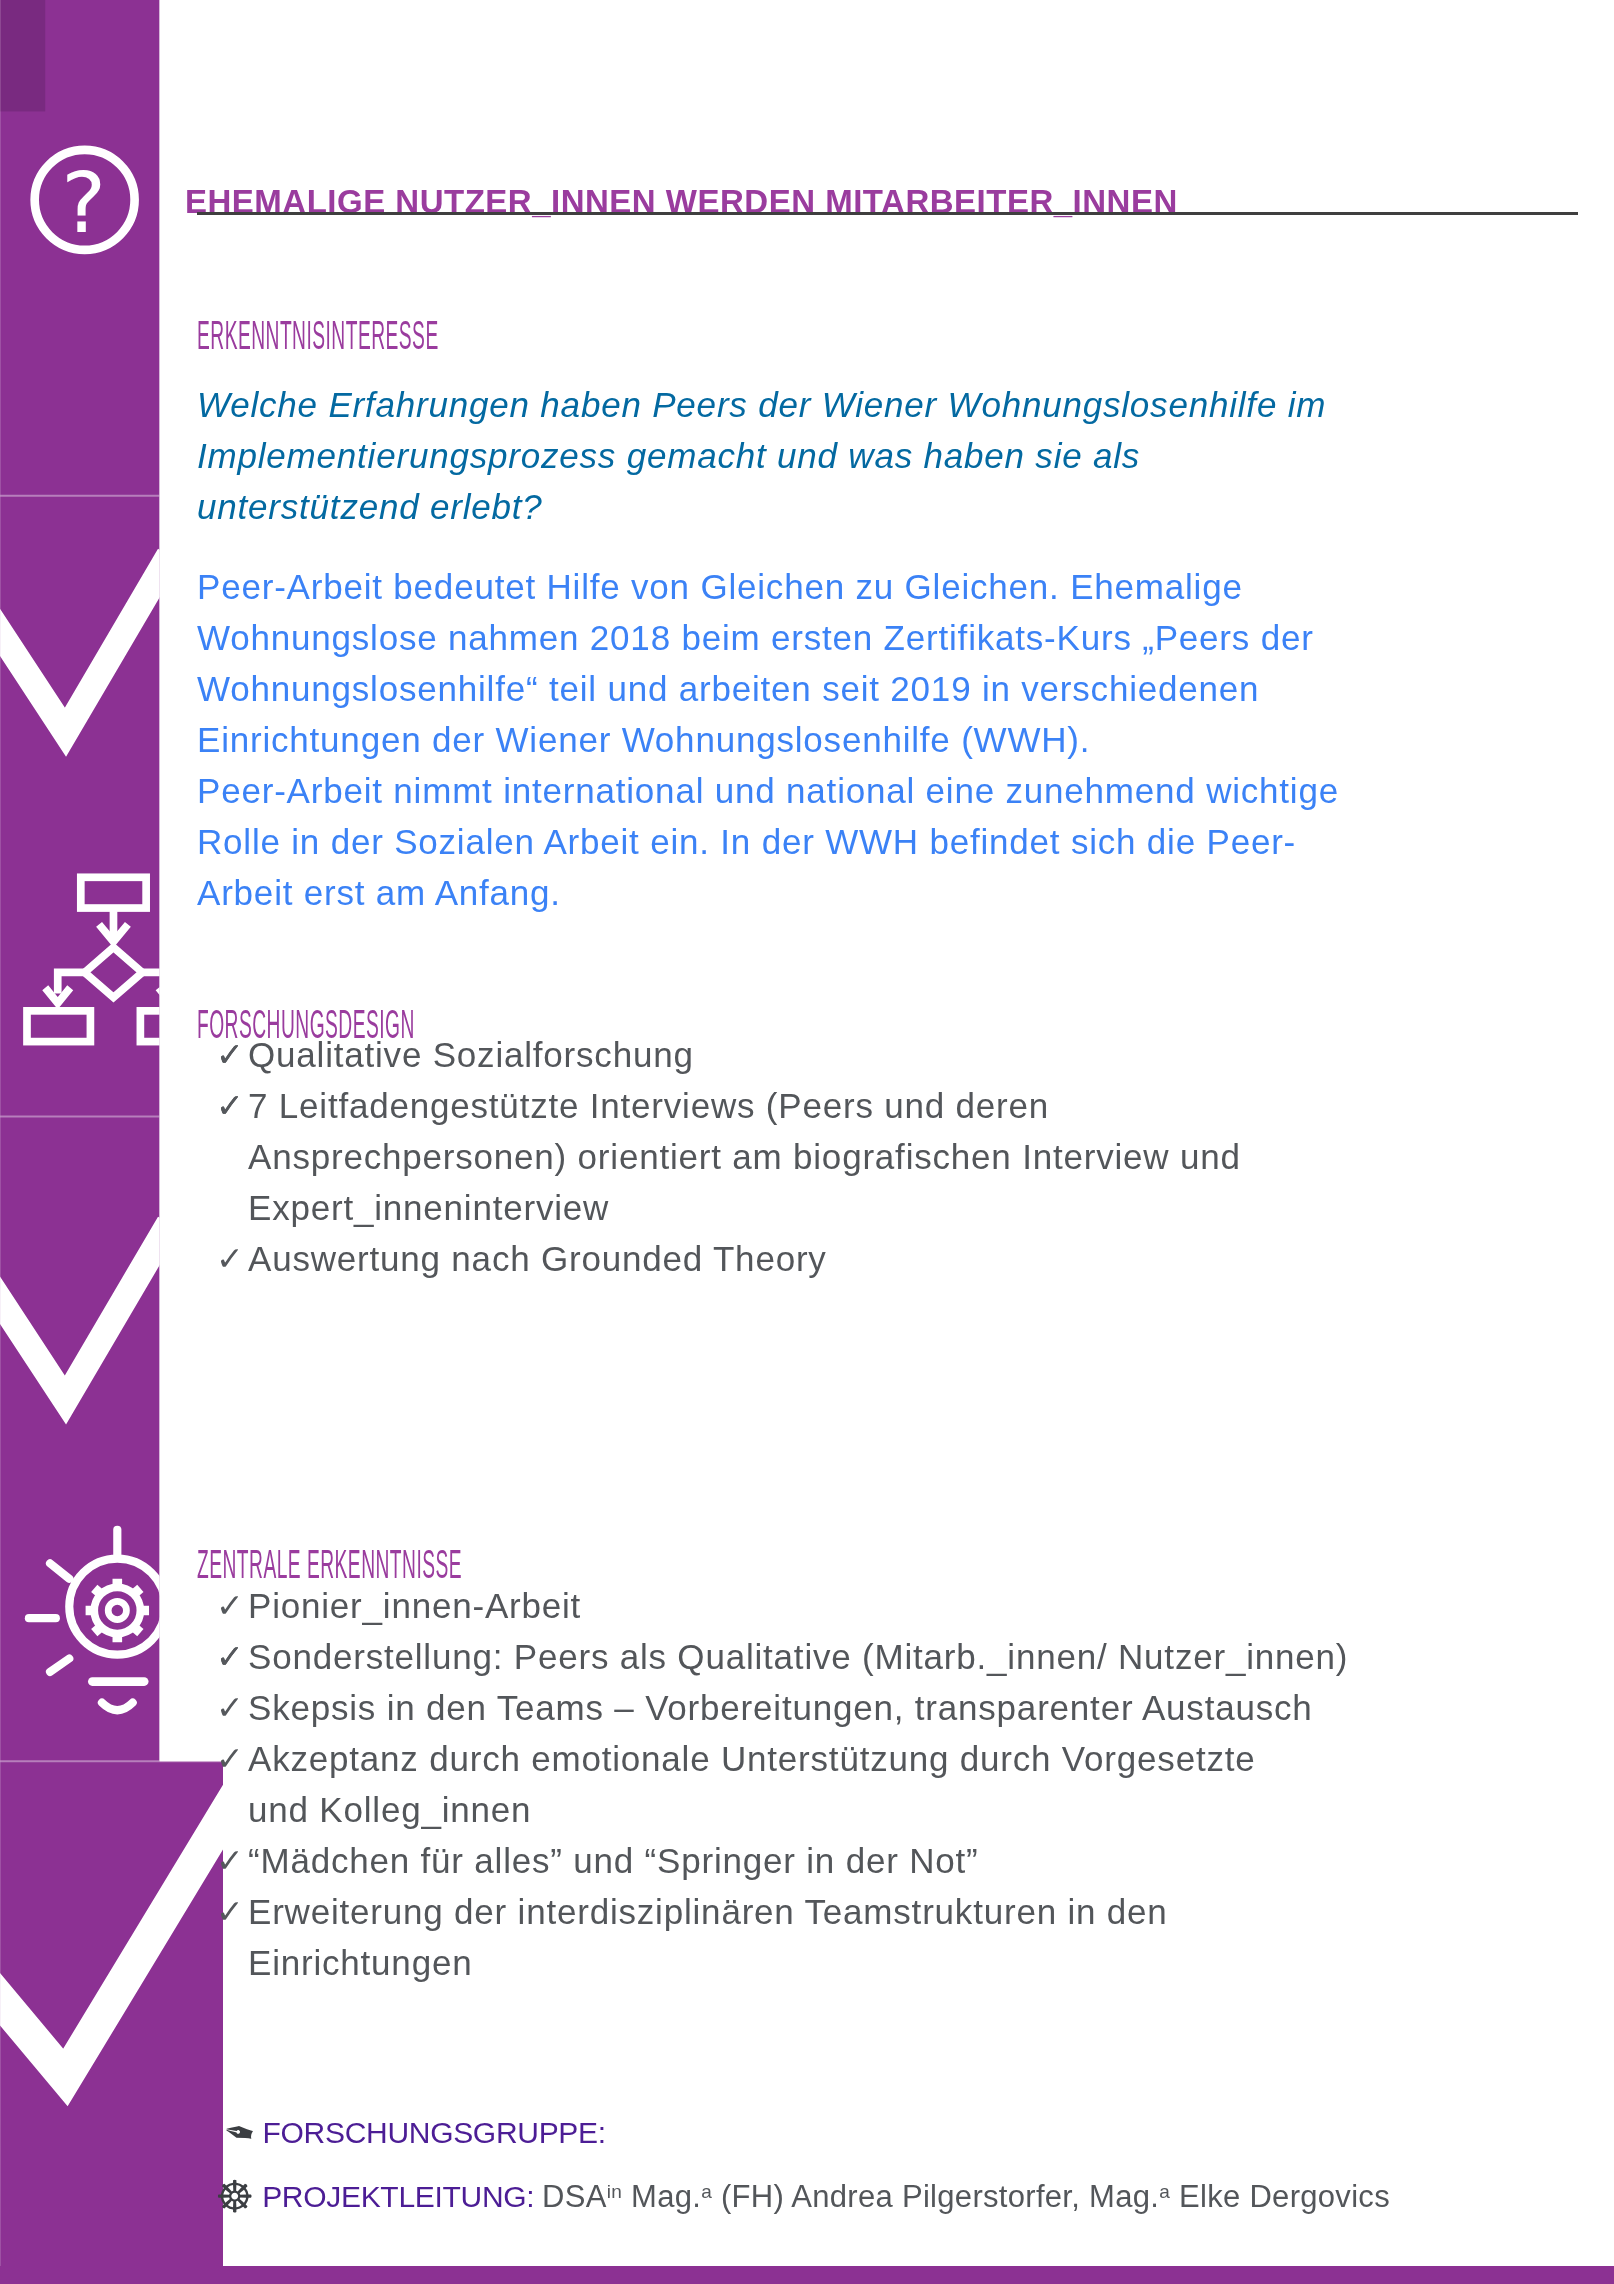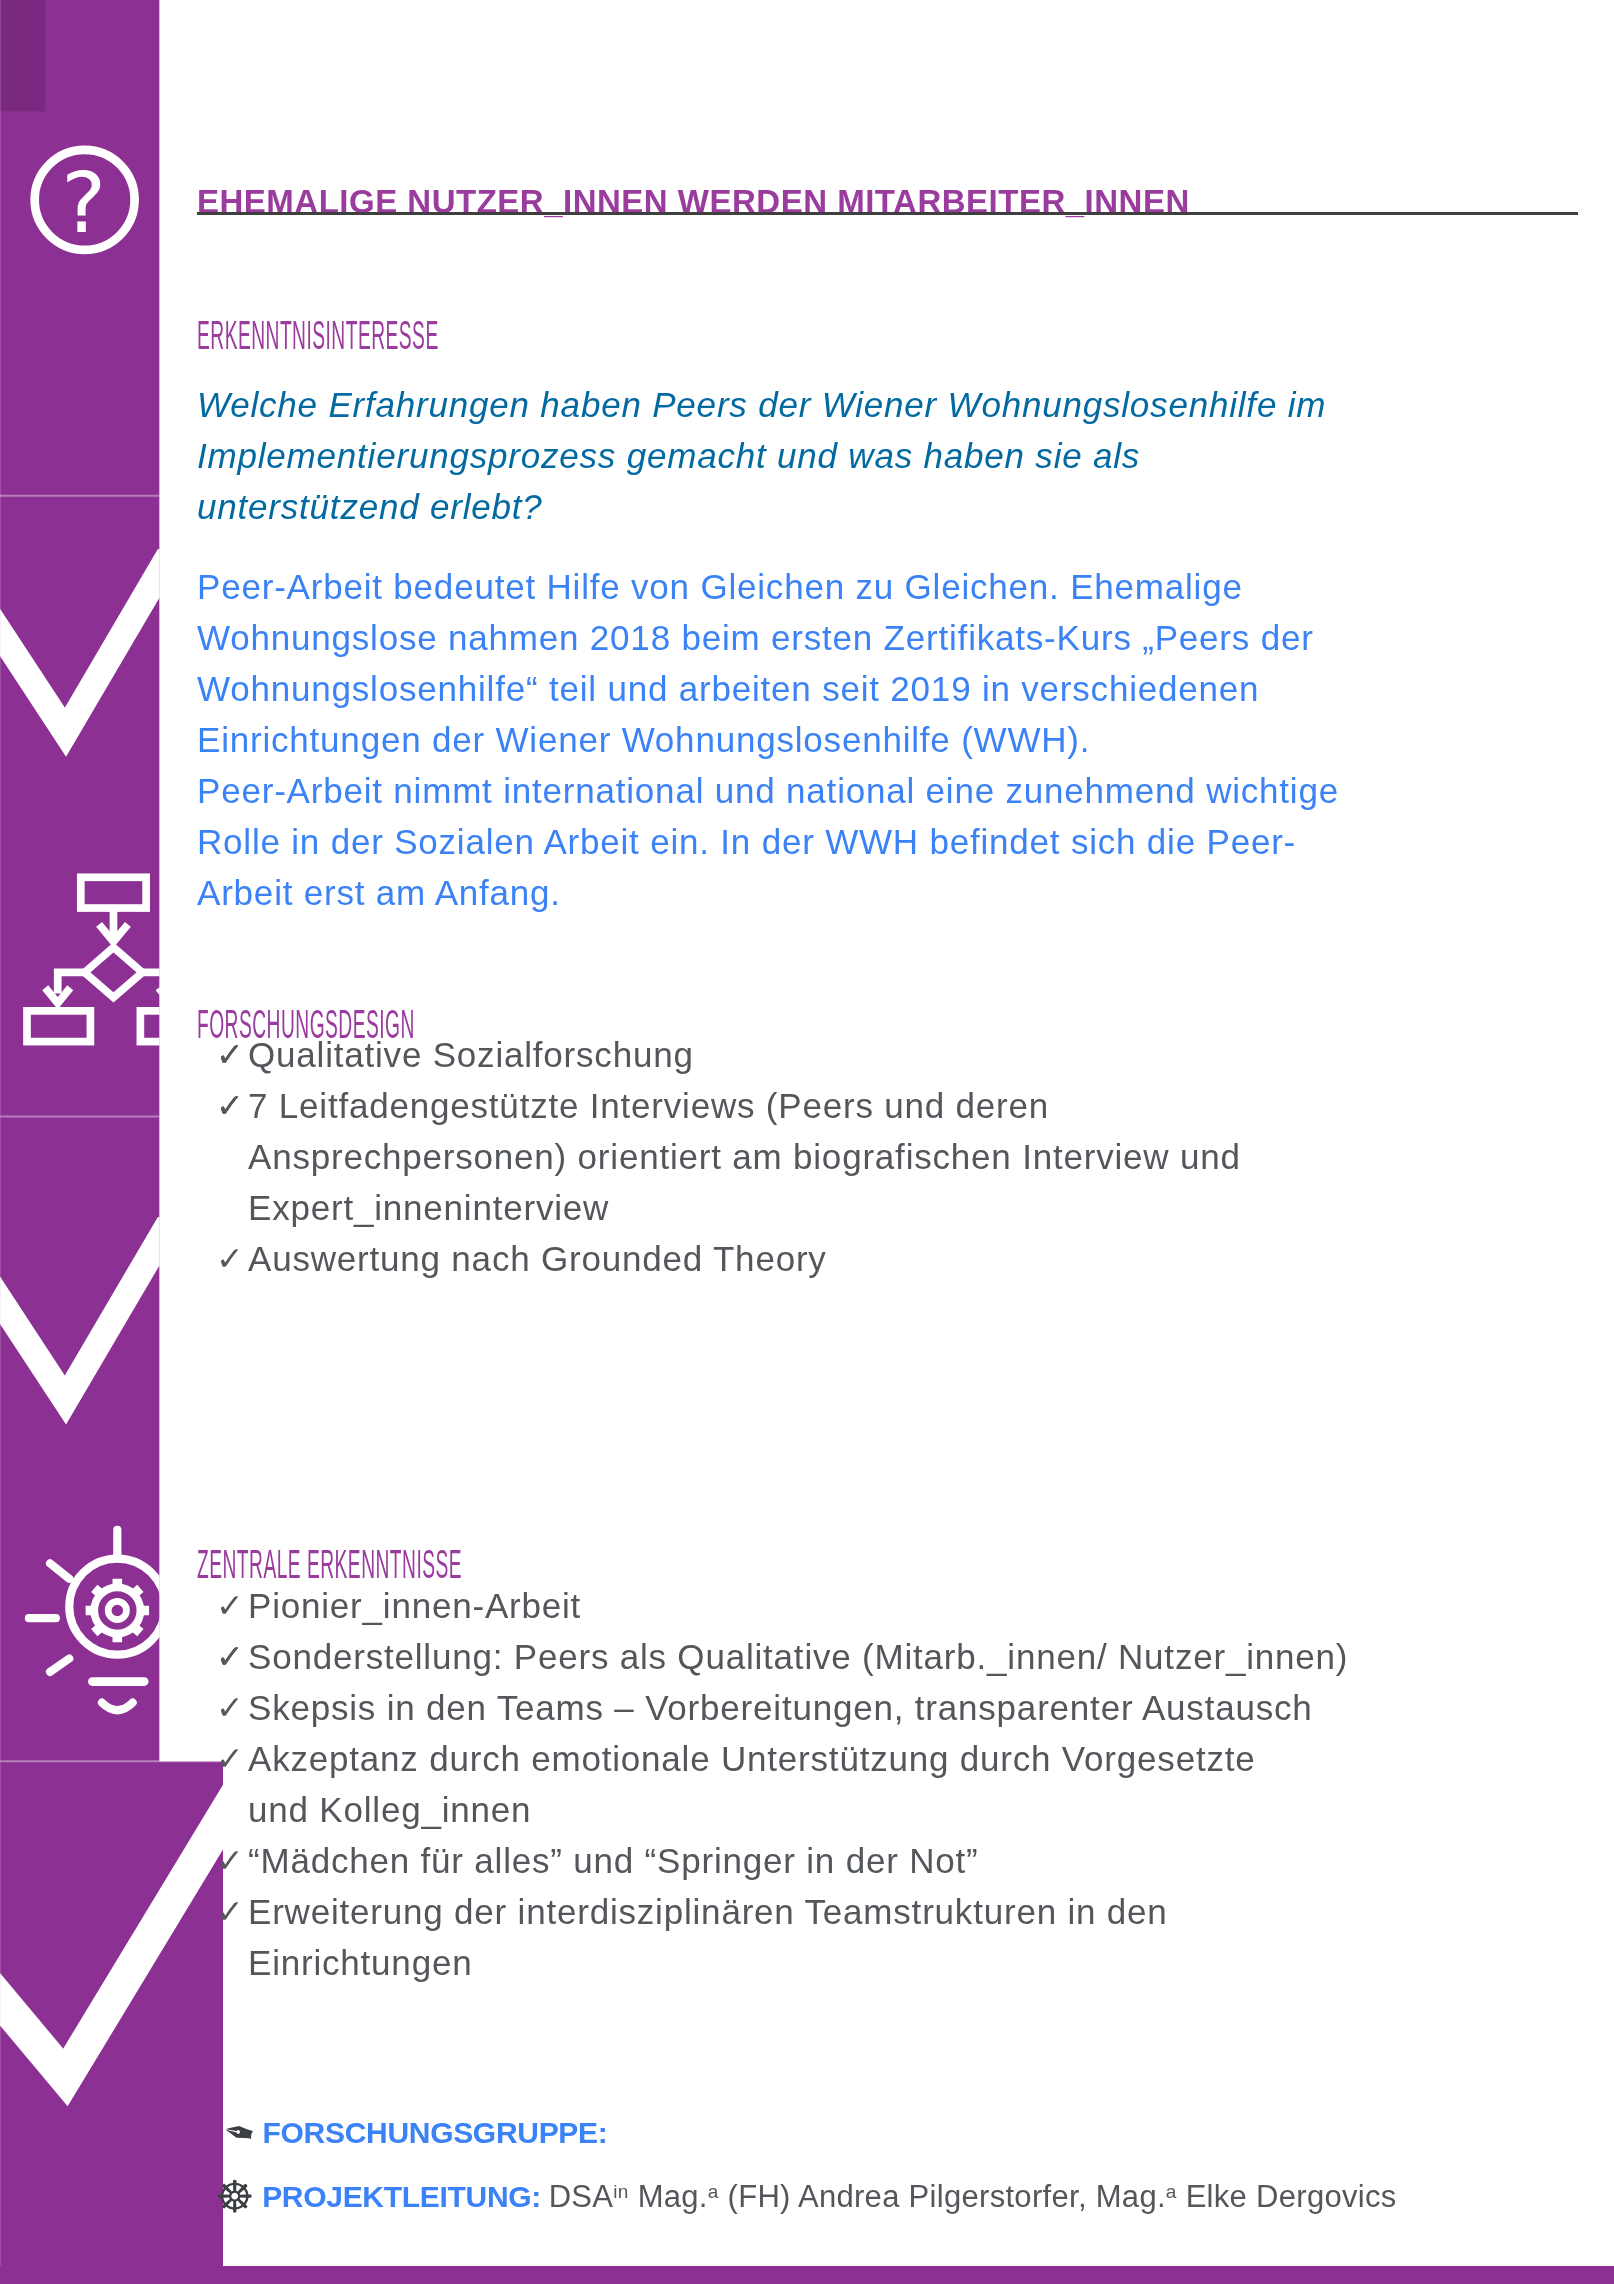--- a/index.html
+++ b/index.html
@@ -14,21 +14,21 @@
 
   
   .bottom-bar { position:absolute; left:0; right:0; bottom:0; height:19px; background:#8C3193; }
 
   
   .title {
     left:196px; top:54px; font-size:79px; line-height:1; color:#43464A;
     letter-spacing:0; white-space:nowrap; font-weight:400;
   }
   .subtitle {
-    left:197px; top:155px; font-size:33px; line-height:1.2; color:#9A3C9E;
+    left:185px; top:155px; font-size:33px; line-height:1.2; color:#9A3C9E;
     white-space:nowrap; letter-spacing:0.5px;
   }
   .rule { left:197px; top:212px; width:1381px; height:2.9px; background:#3F3F3F; }
 
   
   .section-heading {
     font-size:40px; line-height:1; color:#9A3C9E; white-space:nowrap;
     transform:scaleX(0.48); transform-origin:0 0; letter-spacing:1px; font-weight:400;
   }
   .h-erkenntnis { left:197px; top:275px; }
@@ -57,21 +57,21 @@
 
   
   .footer-row {
     position:absolute; display:flex; align-items:center; gap:7.7px; white-space:nowrap;
   }
   .row-gruppe  { left:223px; top:2114px; }
   .row-leitung { left:215px; top:2175px; }
   .ft-icon { color:#3B3E42; line-height:1; }
   .pen-icon  { font-size:38px; transform:scaleX(-1) rotate(-12deg); }
   .wheel-icon{ font-size:44px; }
-  .ft-label { font-weight:bold; font-size:30px; color:#3b82f6; letter-spacing:-0.3px; }
+  .ft-label { font-weight:normal; font-size:30px; color:#4c1d95; letter-spacing:-0.3px; }
   .ft-value { font-size:31px; color:#53565A; letter-spacing:0.3px; }
   .ft-sup { font-size:19px; vertical-align:8.6px; }
 </style>
 </head>
 <body>
 
 <div class="page">
 
   <svg class="banner-svg" width="250" height="2285" viewBox="0 0 260 2378" aria-hidden="true">
     <defs>

